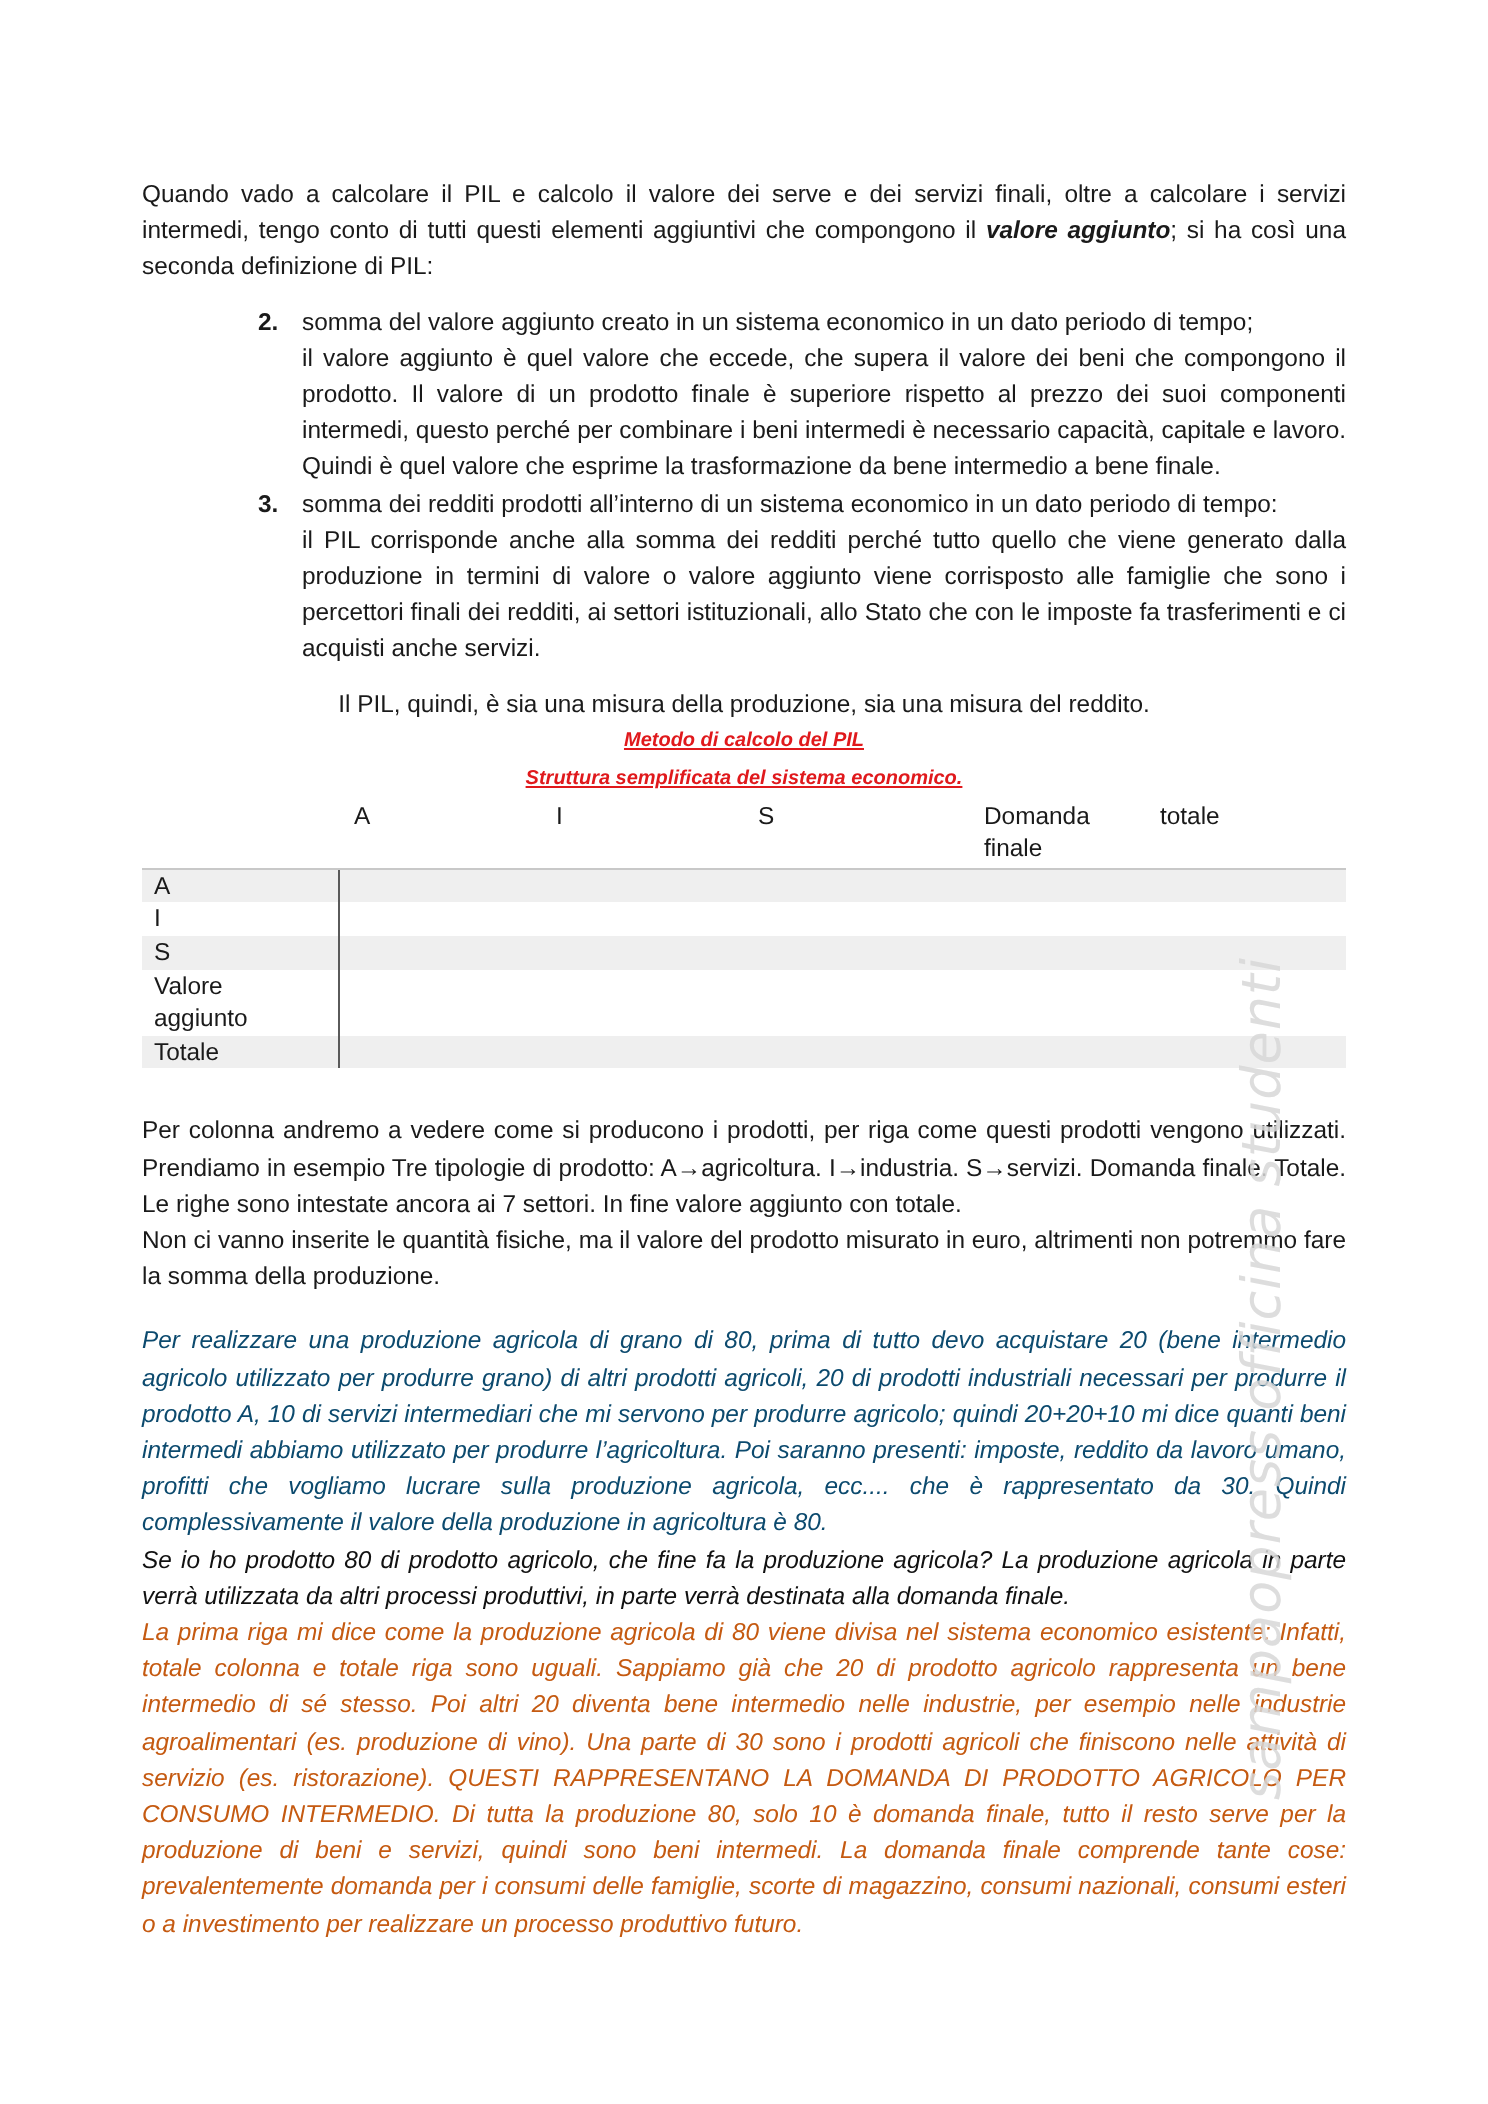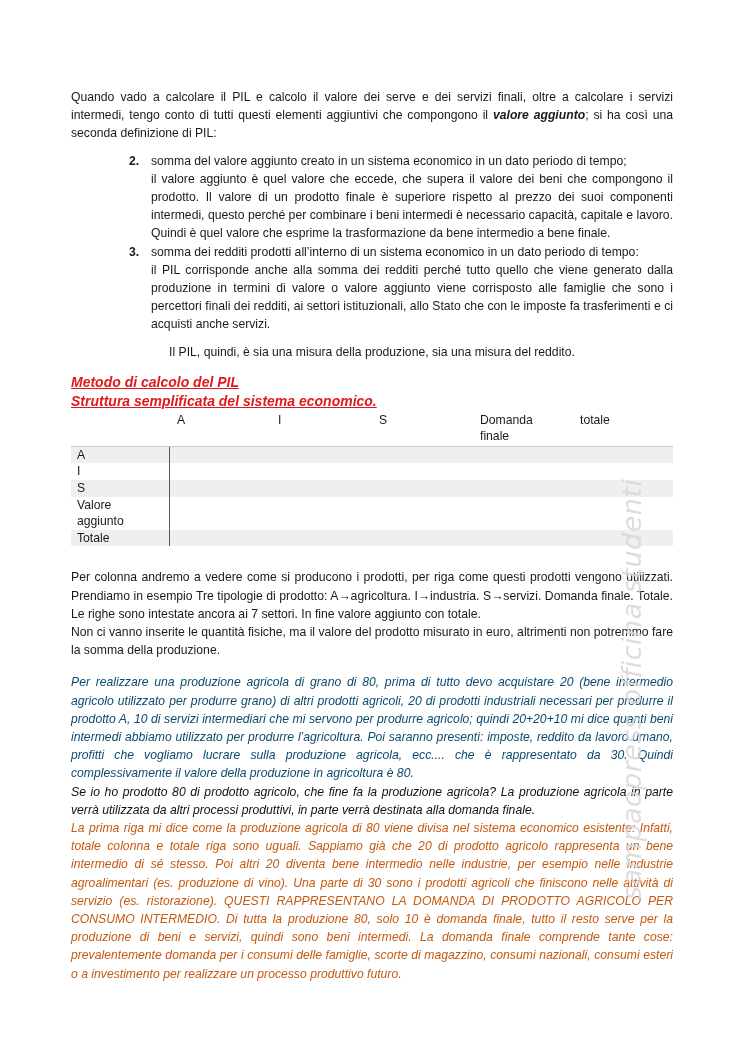--- a/index.html
+++ b/index.html
@@ -9,21 +9,21 @@
     }
     .page { position: absolute; left: 71px; top: 88px; width: 602px; font-size: 12.2px; line-height: 18.2px; }
     p { margin: 0; text-align: center; }
     .just { text-align: justify; }
     .intro { margin-bottom: 9px; }
     ol.defs { list-style: none; margin: 0; padding: 0 0 0 80px; position: relative; }
     ol.defs li { position: relative; text-align: justify; }
     ol.defs li .num { position: absolute; left: -22px; top: 0; font-weight: bold; }
     ol.defs li .head { font-weight: normal; display: block; }
     .summary { margin-top: 9px; }
-    .titles { margin-top: 12px; color: #e0191c; font-style: italic; font-weight: bold; text-decoration: underline; font-size: 14px; line-height: 19px; }
+    .titles { text-align: center; color: #e0191c; font-style: italic; font-weight: bold; text-decoration: underline; font-size: 10px; line-height: 19px; }
     .io-table { position: relative; margin-top: 1px; width: 602px; }
     .io-head { position: relative; height: 34px; }
     .io-head span { position: absolute; top: 0; font-size: 12.2px; line-height: 16px; }
     .io-rows { border-top: 1px solid #c8c8c8; }
     .io-row { display: flex; }
     .io-row .lbl { width: 92px; padding-left: 6px; border-right: 1px solid #5a5a5a; line-height: 16.6px; }
     .io-row .cells { flex: 1; }
     .io-row.shade { background: #efefef; }
     .after-table { margin-top: 22px; }
     .gap { height: 14px; }
@@ -62,21 +62,21 @@
   <div class="titles">
     <div>Metodo di calcolo del PIL</div>
     <div>Struttura semplificata del sistema economico.</div>
   </div>
 
   <div class="io-table">
     <div class="io-head">
       <span style="left:106px">A</span>
       <span style="left:207px">I</span>
       <span style="left:308px">S</span>
-      <span style="left:409px; width:60px">Domanda finale</span>
+      <span style="left:421px; width:60px">Domanda finale</span>
       <span style="left:509px">totale</span>
     </div>
     <div class="io-rows">
       <div class="io-row shade">
         <div class="lbl">A</div>
           <div class="cells"></div>
       </div>
       <div class="io-row">
         <div class="lbl">I</div>
           <div class="cells"></div>

